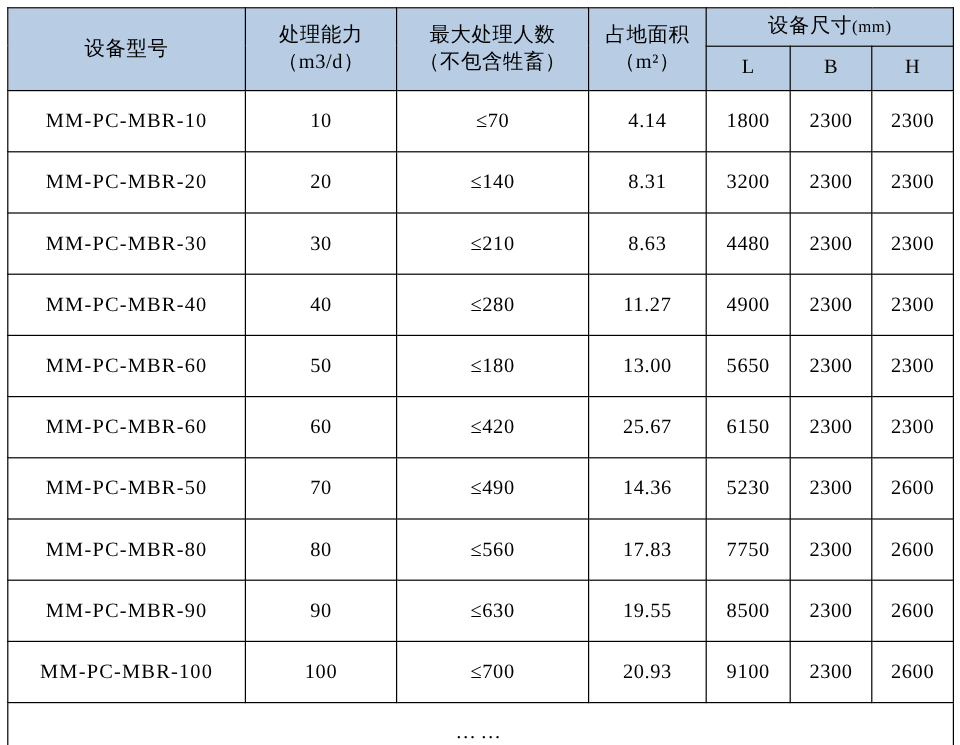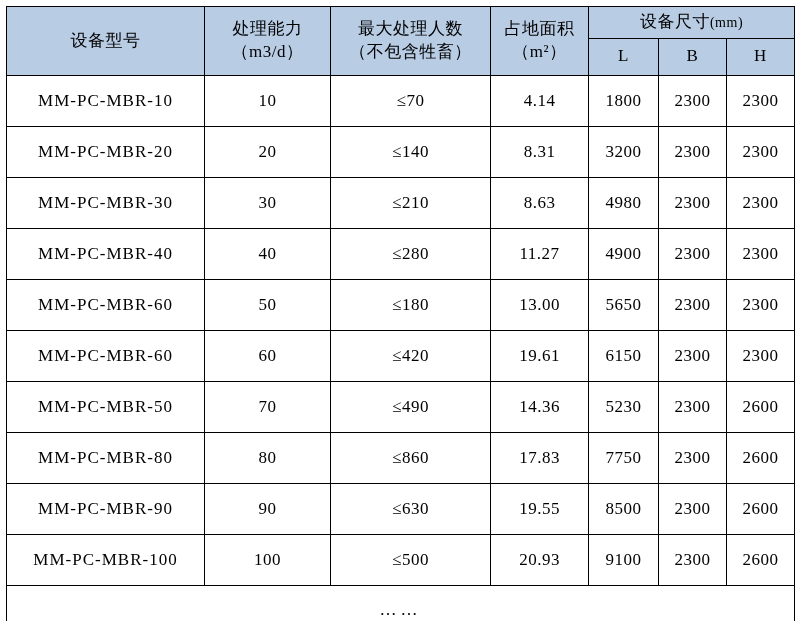--- a/index.html
+++ b/index.html
@@ -134,21 +134,21 @@
         <td>8.31</td>
         <td>3200</td>
         <td>2300</td>
         <td>2300</td>
       </tr>
       <tr>
         <td class="model">MM-PC-MBR-30</td>
         <td>30</td>
         <td>≤210</td>
         <td>8.63</td>
-        <td>4980</td>
+        <td>4480</td>
         <td>2300</td>
         <td>2300</td>
       </tr>
       <tr>
         <td class="model">MM-PC-MBR-40</td>
         <td>40</td>
         <td>≤280</td>
         <td>11.27</td>
         <td>4900</td>
         <td>2300</td>
@@ -160,56 +160,56 @@
         <td>≤180</td>
         <td>13.00</td>
         <td>5650</td>
         <td>2300</td>
         <td>2300</td>
       </tr>
       <tr>
         <td class="model">MM-PC-MBR-60</td>
         <td>60</td>
         <td>≤420</td>
-        <td>19.61</td>
+        <td>25.67</td>
         <td>6150</td>
         <td>2300</td>
         <td>2300</td>
       </tr>
       <tr>
         <td class="model">MM-PC-MBR-50</td>
         <td>70</td>
         <td>≤490</td>
         <td>14.36</td>
         <td>5230</td>
         <td>2300</td>
         <td>2600</td>
       </tr>
       <tr>
         <td class="model">MM-PC-MBR-80</td>
         <td>80</td>
-        <td>≤860</td>
+        <td>≤560</td>
         <td>17.83</td>
         <td>7750</td>
         <td>2300</td>
         <td>2600</td>
       </tr>
       <tr>
         <td class="model">MM-PC-MBR-90</td>
         <td>90</td>
         <td>≤630</td>
         <td>19.55</td>
         <td>8500</td>
         <td>2300</td>
         <td>2600</td>
       </tr>
       <tr>
         <td class="model">MM-PC-MBR-100</td>
         <td>100</td>
-        <td>≤500</td>
+        <td>≤700</td>
         <td>20.93</td>
         <td>9100</td>
         <td>2300</td>
         <td>2600</td>
       </tr>
       <tr class="tail">
         <td colspan="7">……</td>
       </tr>
     </tbody>
   </table>

